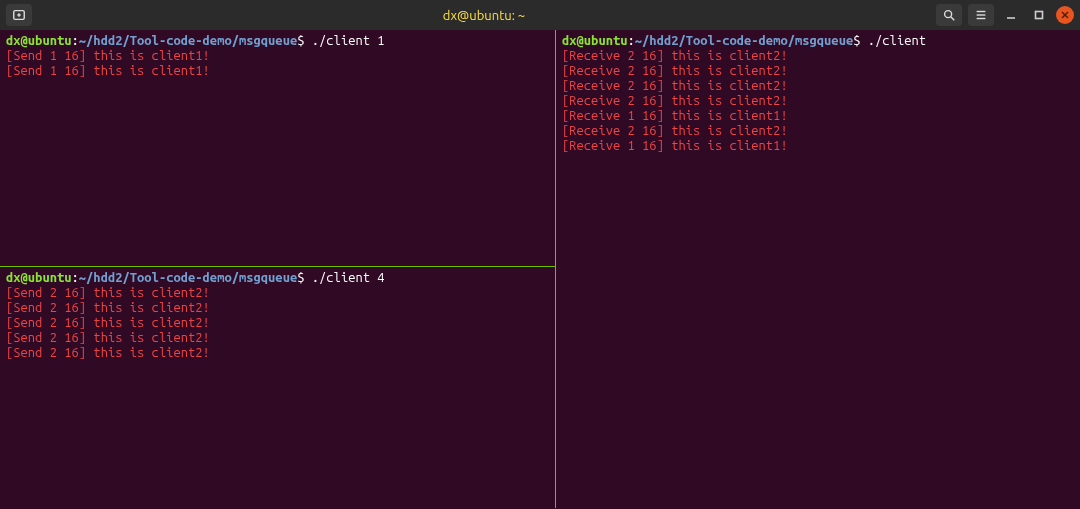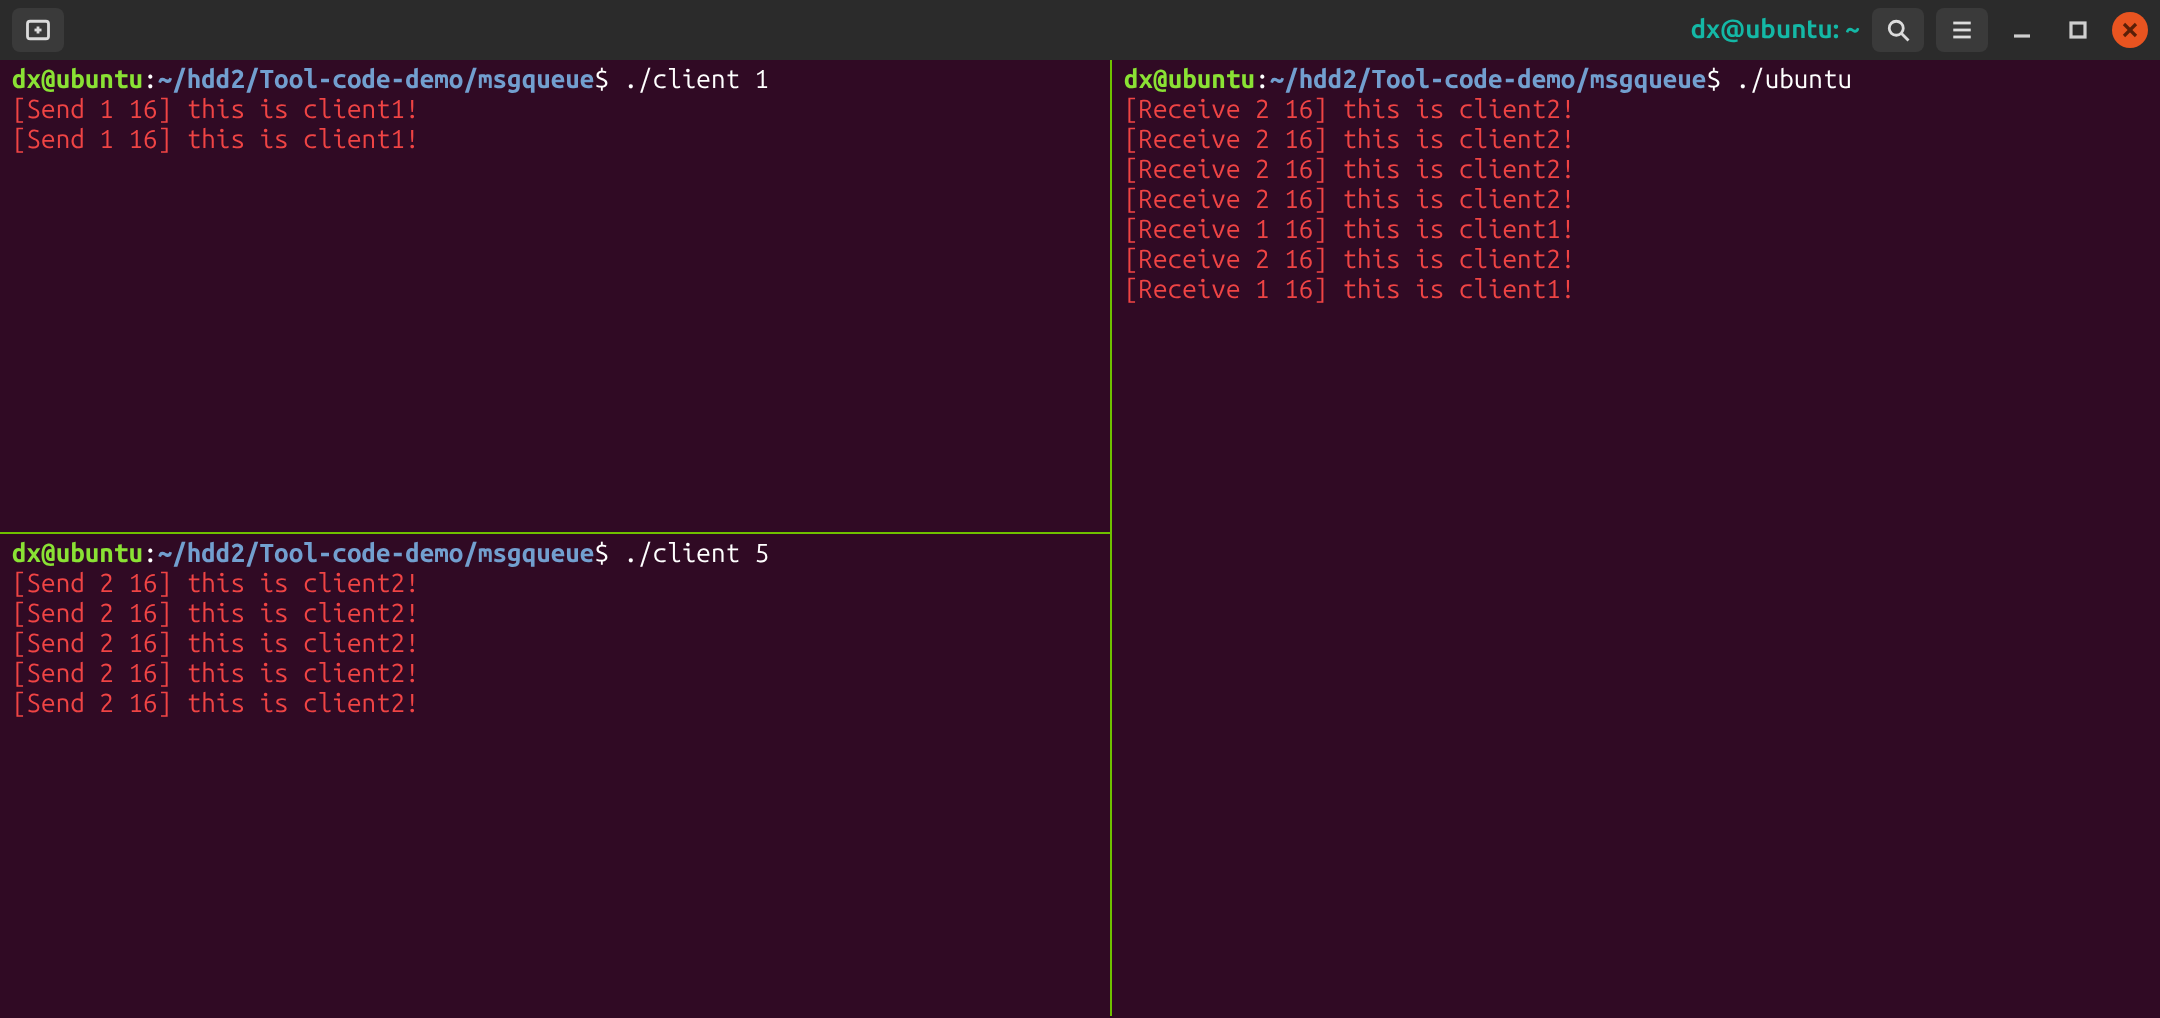--- a/index.html
+++ b/index.html
@@ -25,23 +25,23 @@
   .tbtn {
     width: 26px; height: 22px;
     border-radius: 4px;
     background: #3a3a3a;
     display: flex; align-items: center; justify-content: center;
     color: #dcdcdc;
   }
   .tbtn svg { width: 14px; height: 14px; fill: none; stroke: #dcdcdc; stroke-width: 1.6; }
   .title-center {
     flex: 1;
-    text-align: right;
-    font-weight: bold;
-    color: #14b8a6;
+    text-align: center;
+    font-weight: normal;
+    color: #fde047;
   }
   .title-right { display: flex; gap: 6px; align-items: center; }
   .wbtn {
     width: 22px; height: 22px;
     display: flex; align-items: center; justify-content: center;
     color: #cfcfcf;
   }
   .wbtn.close {
     width: 18px; height: 18px; border-radius: 50%;
     background: #e95420;
@@ -124,21 +124,21 @@
   </div>
 </div>
 
 <div class="panes">
 
   <div class="pane" style="grid-column:1; grid-row:1;"><span class="prompt-user">dx@ubuntu</span><span class="prompt-colon">:</span><span class="prompt-path">~/hdd2/Tool-code-demo/msgqueue</span><span class="prompt-dollar">$</span> <span class="cmd">./client 1</span>
 <div id="out-tl"><div class="line">[Send 1 16] this is client1!</div><div class="line">[Send 1 16] this is client1!</div></div></div>
 
   <div class="split-h" style="grid-column:1; grid-row:2;"></div>
 
-  <div class="pane" style="grid-column:1; grid-row:3;"><span class="prompt-user">dx@ubuntu</span><span class="prompt-colon">:</span><span class="prompt-path">~/hdd2/Tool-code-demo/msgqueue</span><span class="prompt-dollar">$</span> <span class="cmd">./client 5</span>
+  <div class="pane" style="grid-column:1; grid-row:3;"><span class="prompt-user">dx@ubuntu</span><span class="prompt-colon">:</span><span class="prompt-path">~/hdd2/Tool-code-demo/msgqueue</span><span class="prompt-dollar">$</span> <span class="cmd">./client 4</span>
 <div id="out-bl"><div class="line">[Send 2 16] this is client2!</div><div class="line">[Send 2 16] this is client2!</div><div class="line">[Send 2 16] this is client2!</div><div class="line">[Send 2 16] this is client2!</div><div class="line">[Send 2 16] this is client2!</div></div></div>
 
   <div class="split-v" style="grid-column:2;"></div>
 
-  <div class="pane right-pane"><span class="prompt-user">dx@ubuntu</span><span class="prompt-colon">:</span><span class="prompt-path">~/hdd2/Tool-code-demo/msgqueue</span><span class="prompt-dollar">$</span> <span class="cmd">./ubuntu</span>
+  <div class="pane right-pane"><span class="prompt-user">dx@ubuntu</span><span class="prompt-colon">:</span><span class="prompt-path">~/hdd2/Tool-code-demo/msgqueue</span><span class="prompt-dollar">$</span> <span class="cmd">./client</span>
 <div id="out-r"><div class="line">[Receive 2 16] this is client2!</div><div class="line">[Receive 2 16] this is client2!</div><div class="line">[Receive 2 16] this is client2!</div><div class="line">[Receive 2 16] this is client2!</div><div class="line">[Receive 1 16] this is client1!</div><div class="line">[Receive 2 16] this is client2!</div><div class="line">[Receive 1 16] this is client1!</div></div></div>
 
 </div>
 
 </body></html>

